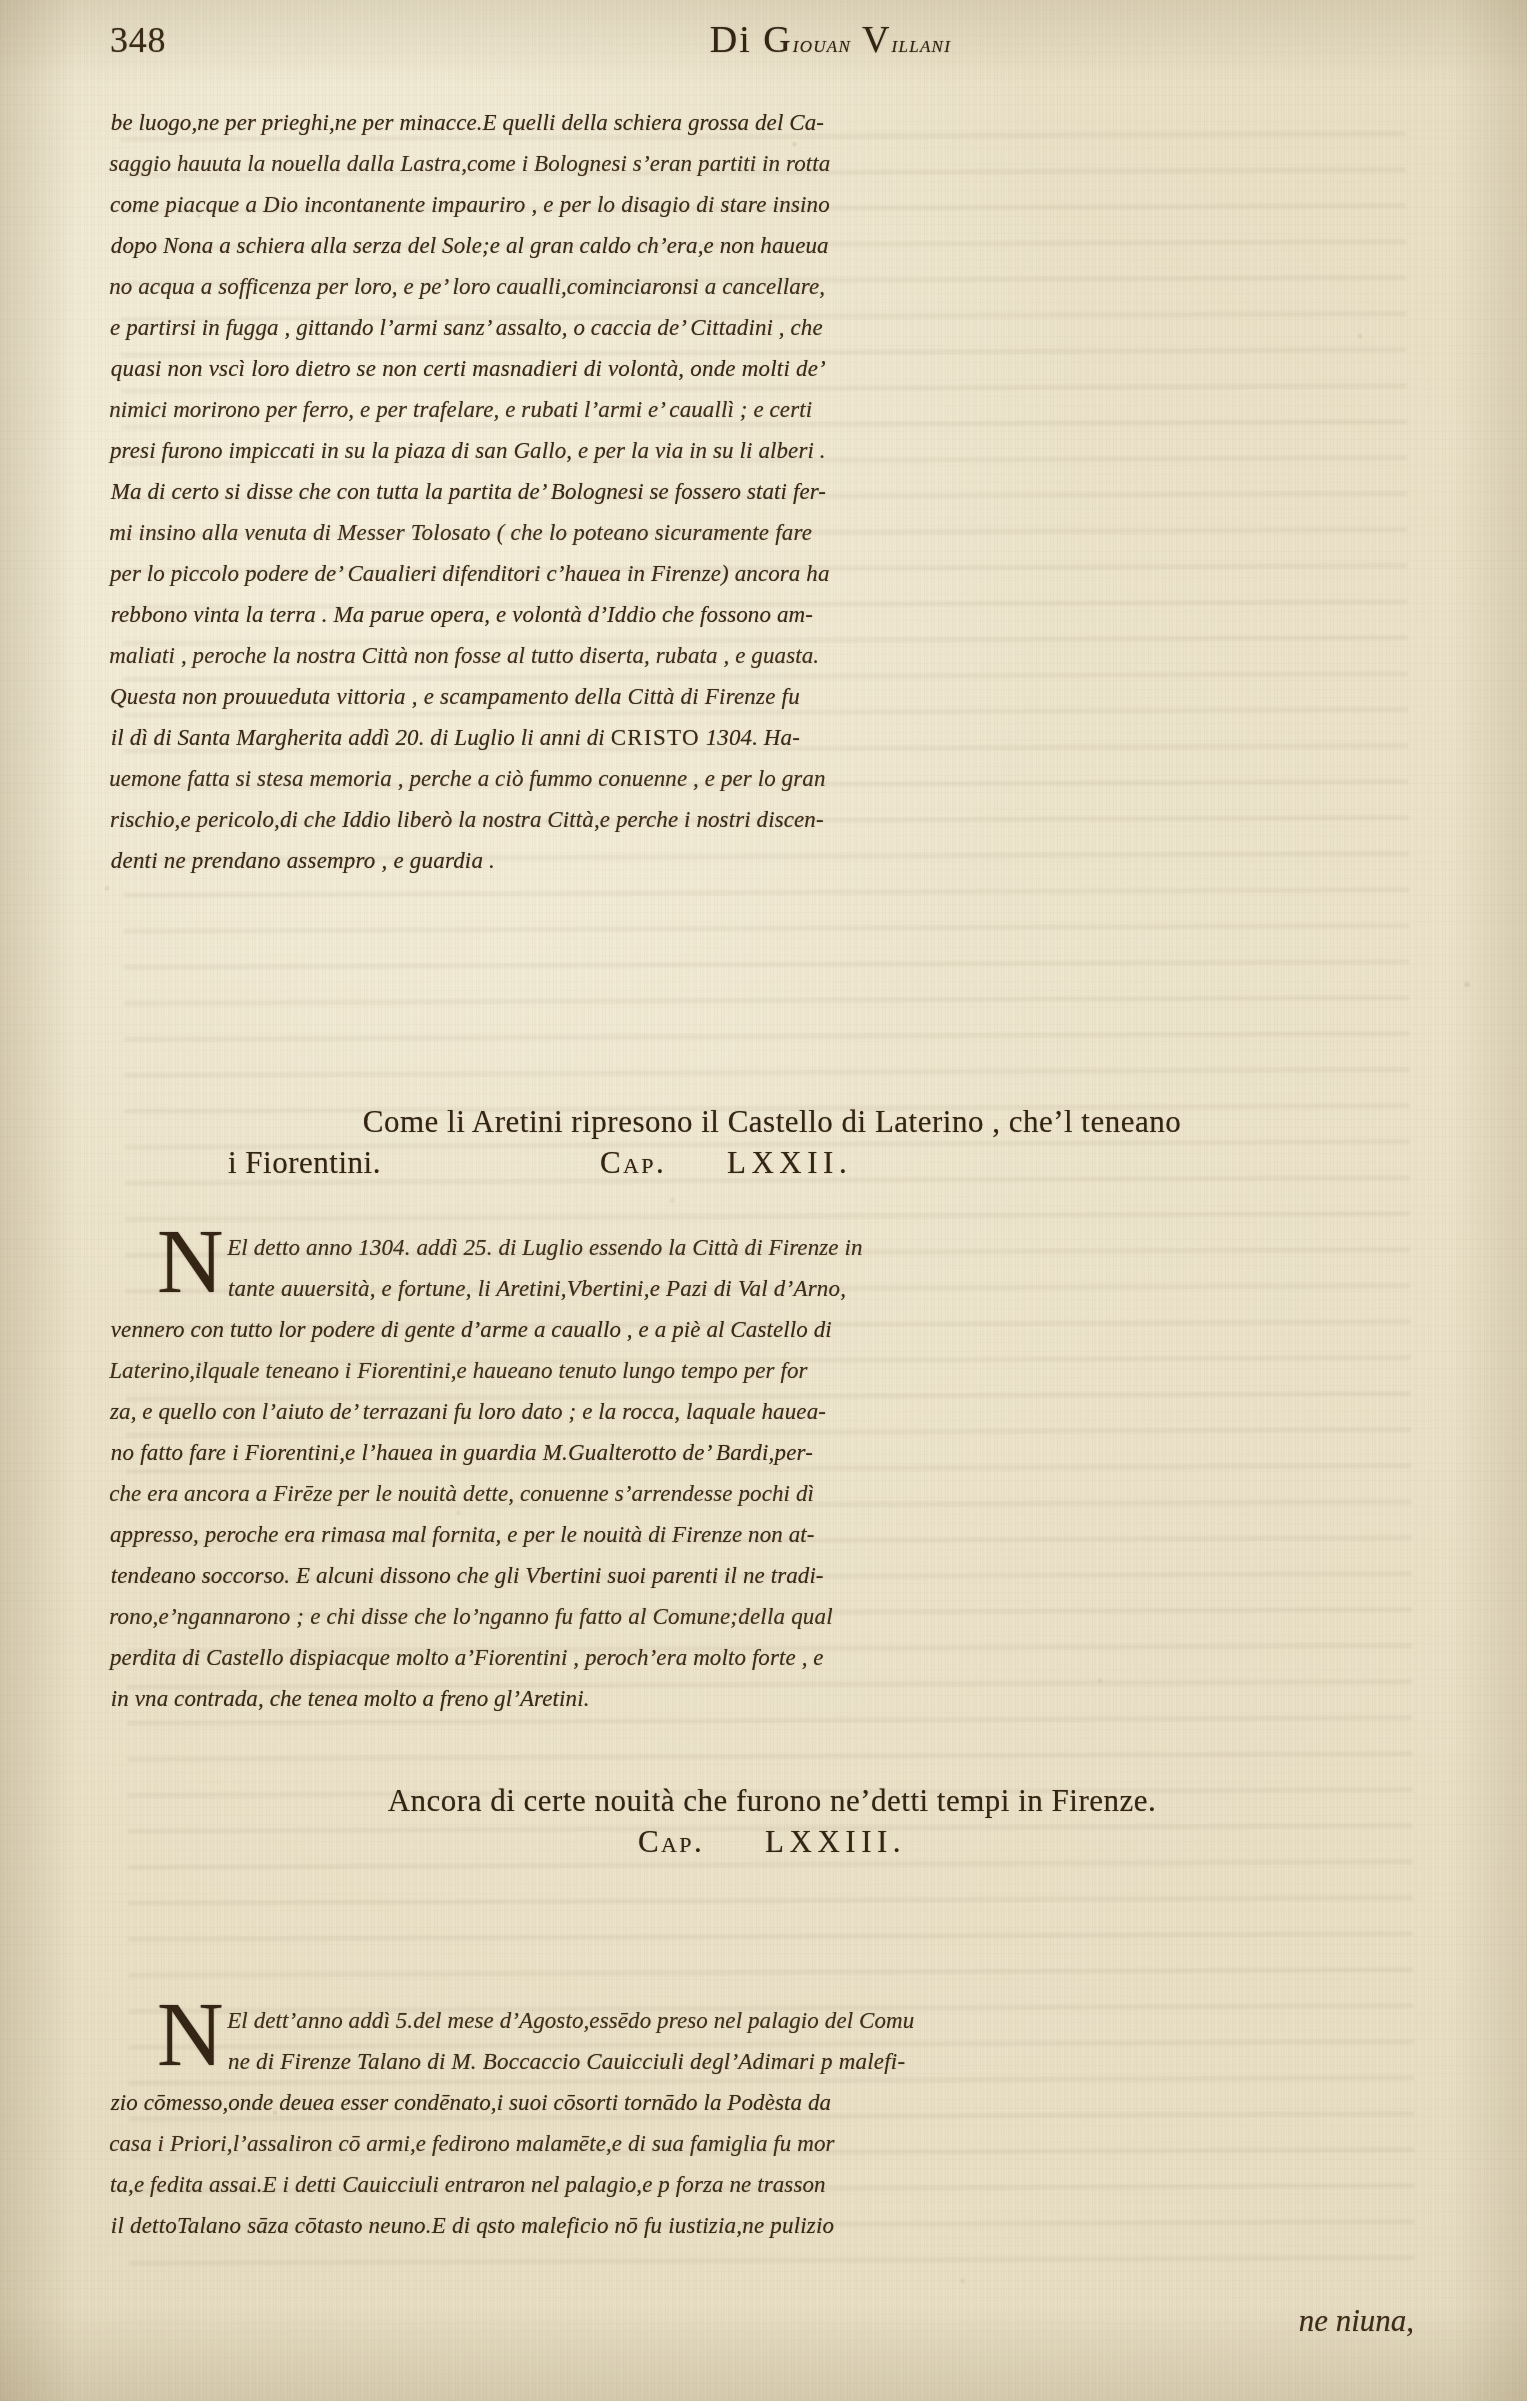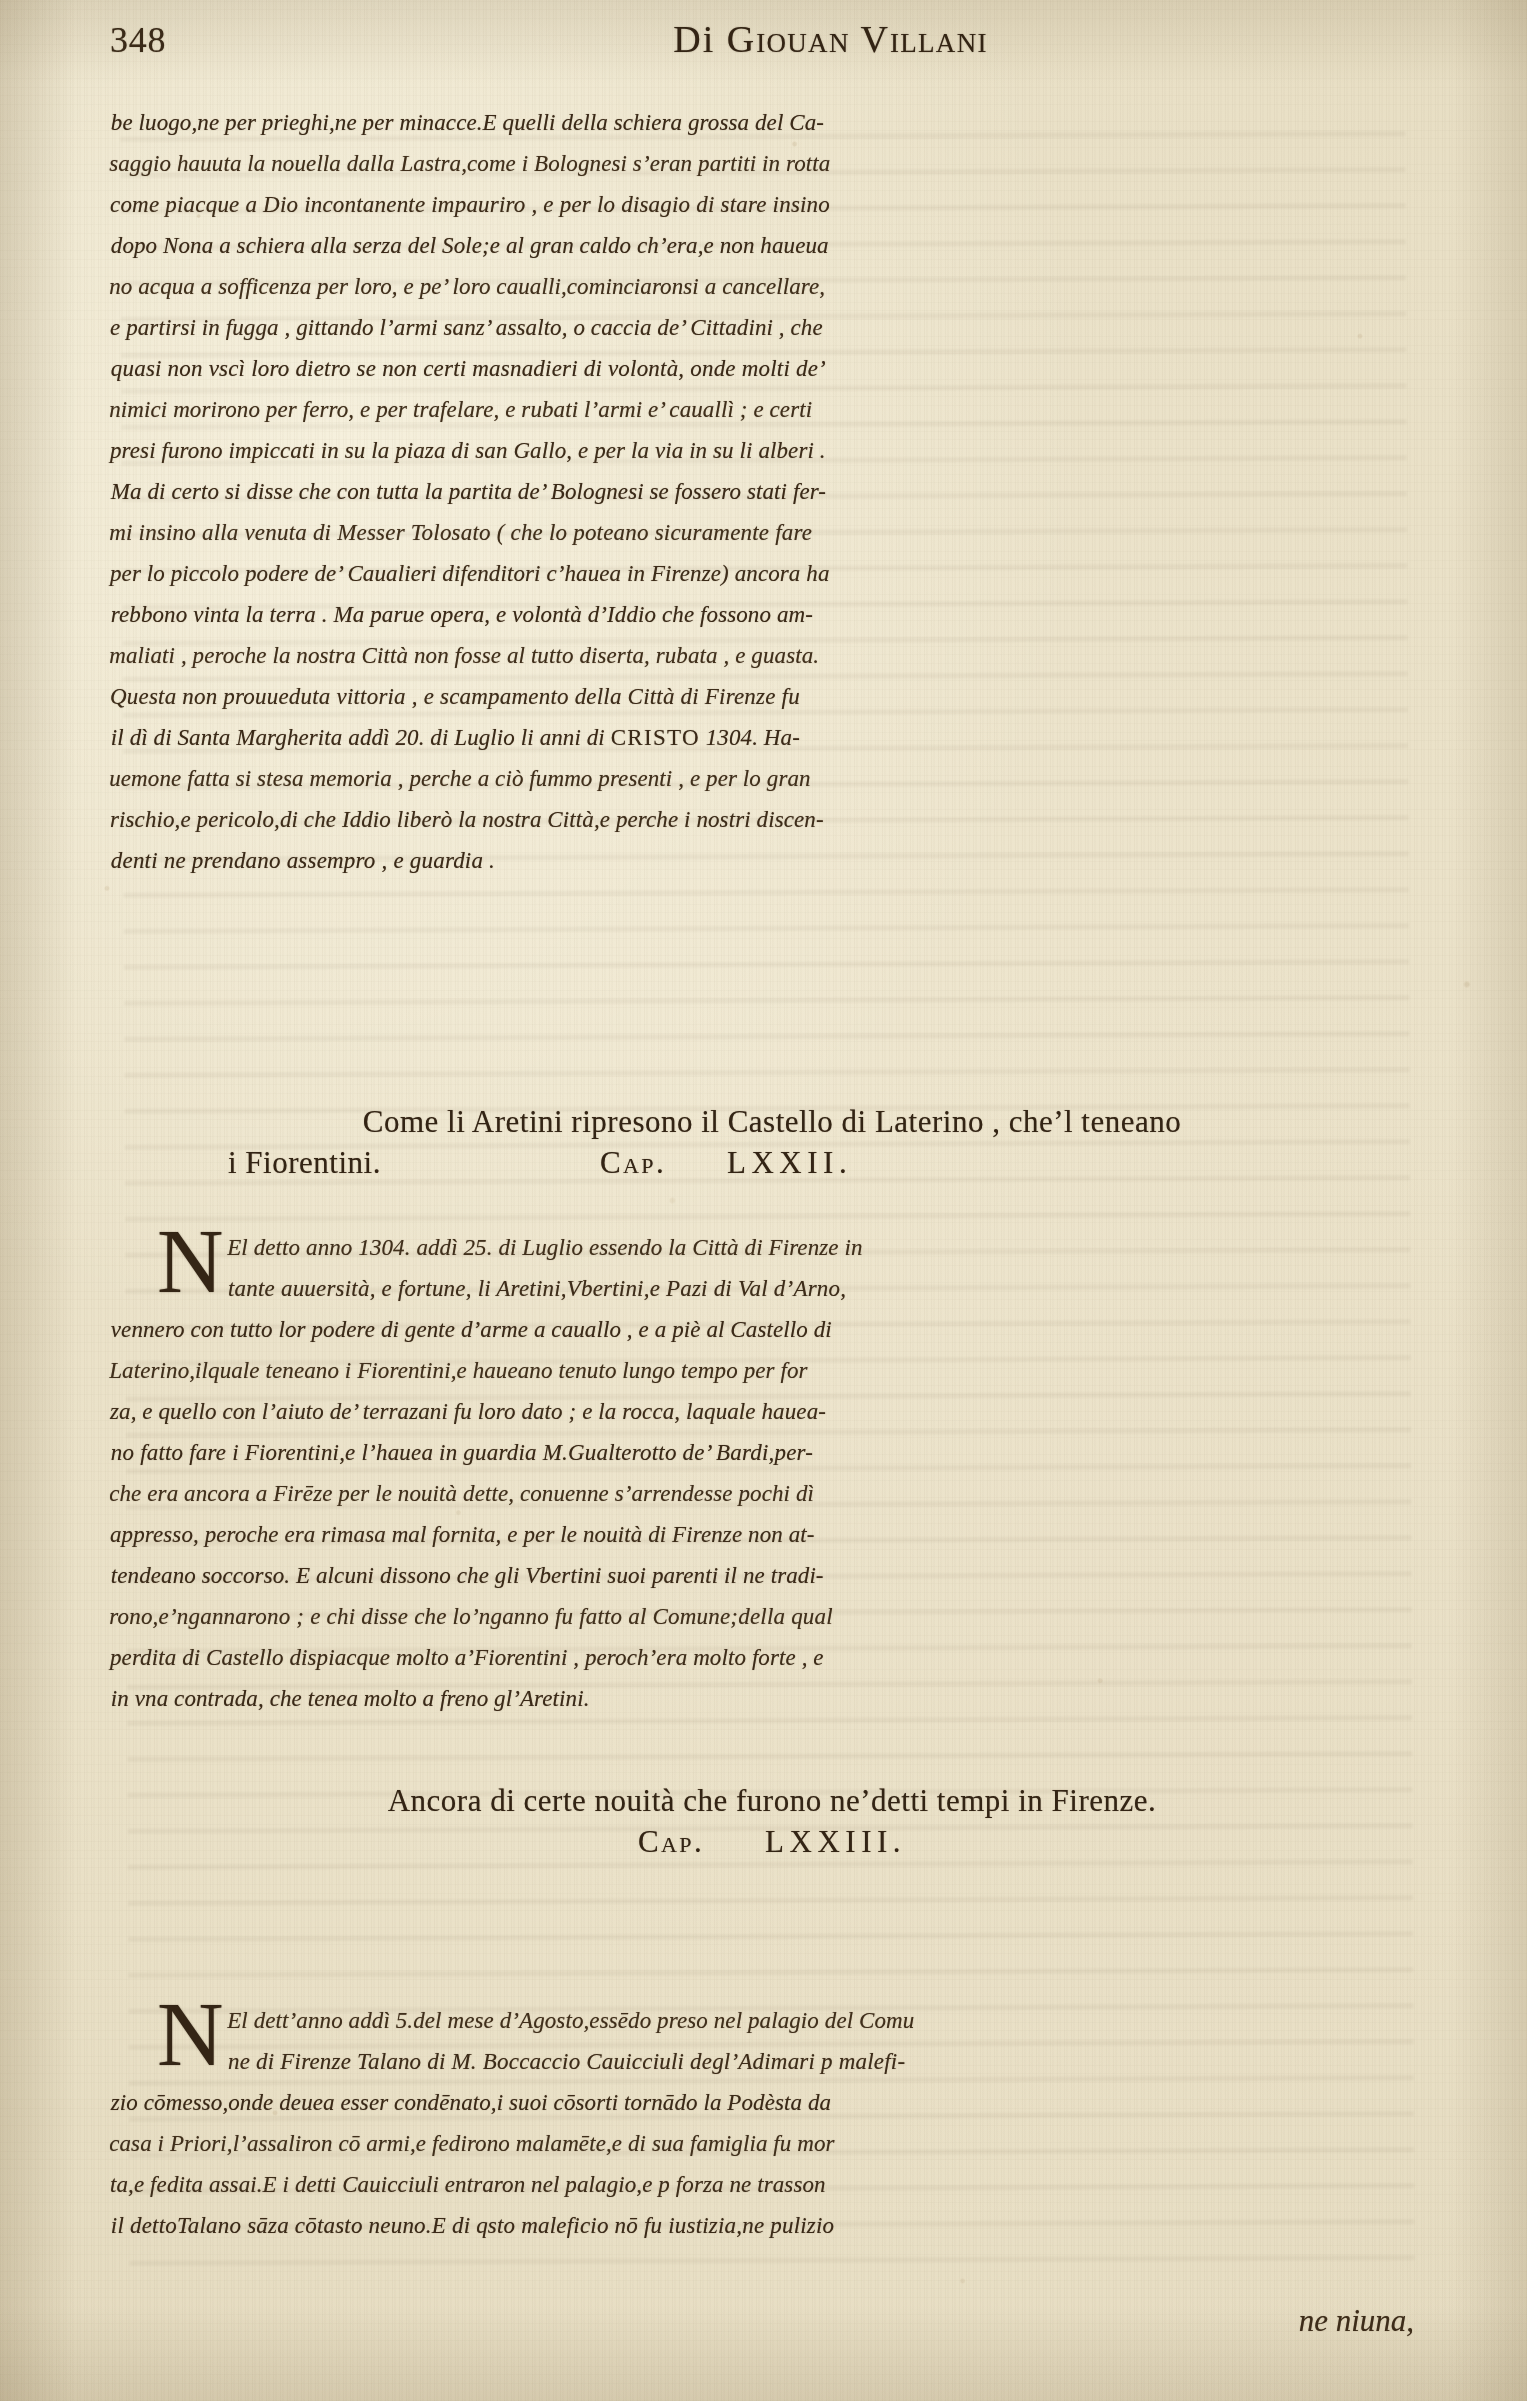--- a/index.html
+++ b/index.html
@@ -75,21 +75,21 @@
     text-shadow:0 0 1.1px rgba(58,42,24,.55);
     width:235px;
   }
   .runtitle{
     flex:1; text-align:center;
     font-size:38px; color:#332414;
     letter-spacing:2px;
     margin-right:94px;
     text-shadow:0 0 1.2px rgba(51,36,20,.5);
   }
-  .runtitle .sc{font-size:38px;}
+  .runtitle .sc{font-size:24px;font-style:italic;}
 
   
   .block{
     position:absolute; left:110px; right:94px;
   }
   .ln{
     color:#3d2c19;
     font-family:Liberation Serif, serif;
     font-style:italic;
     font-size:23px;
@@ -173,21 +173,21 @@
       <div class="ln">quasi non vscì loro dietro se non certi masnadieri di volontà, onde molti de’</div>
       <div class="ln">nimici morirono per ferro, e per trafelare, e rubati l’armi e’ cauallì ; e certi</div>
       <div class="ln">presi furono impiccati in su la piaza di san Gallo, e per la via in su li alberi .</div>
       <div class="ln">Ma di certo si disse che con tutta la partita de’ Bolognesi se fossero stati fer-</div>
       <div class="ln">mi insino alla venuta di Messer Tolosato ( che lo poteano sicuramente fare</div>
       <div class="ln">per lo piccolo podere de’ Caualieri difenditori c’hauea in Firenze) ancora ha</div>
       <div class="ln">rebbono vinta la terra .  Ma parue opera, e volontà d’Iddio che fossono am-</div>
       <div class="ln">maliati , peroche la nostra Città non fosse al tutto diserta, rubata , e guasta.</div>
       <div class="ln">Questa non prouueduta vittoria , e scampamento della Città di Firenze fu</div>
       <div class="ln">il dì di Santa Margherita addì 20. di <i>Luglio</i> li anni di <span class="sc">CRISTO</span> 1304. Ha-</div>
-      <div class="ln">uemone fatta si stesa memoria , perche a ciò fummo presenti , e per lo gran</div>
+      <div class="ln">uemone fatta si stesa memoria , perche a ciò fummo conuenne , e per lo gran</div>
       <div class="ln">rischio,e pericolo,di che Iddio liberò la nostra Città,e perche i nostri discen-</div>
       <div class="ln">denti ne prendano assempro , e guardia .</div>
     </div>
 
     <div class="heading" style="top:1101px;">
       <div class="hl">Come li Aretini ripresono il Castello di Laterino , che’l teneano</div>
       <div class="hl" style="text-align:left;padding-left:118px;display:flex;">
         <span>i Fiorentini.</span>
         <span class="capline" style="margin-left:219px;">
           <span class="cap">Cap.</span><span class="num">LXXII.</span>

